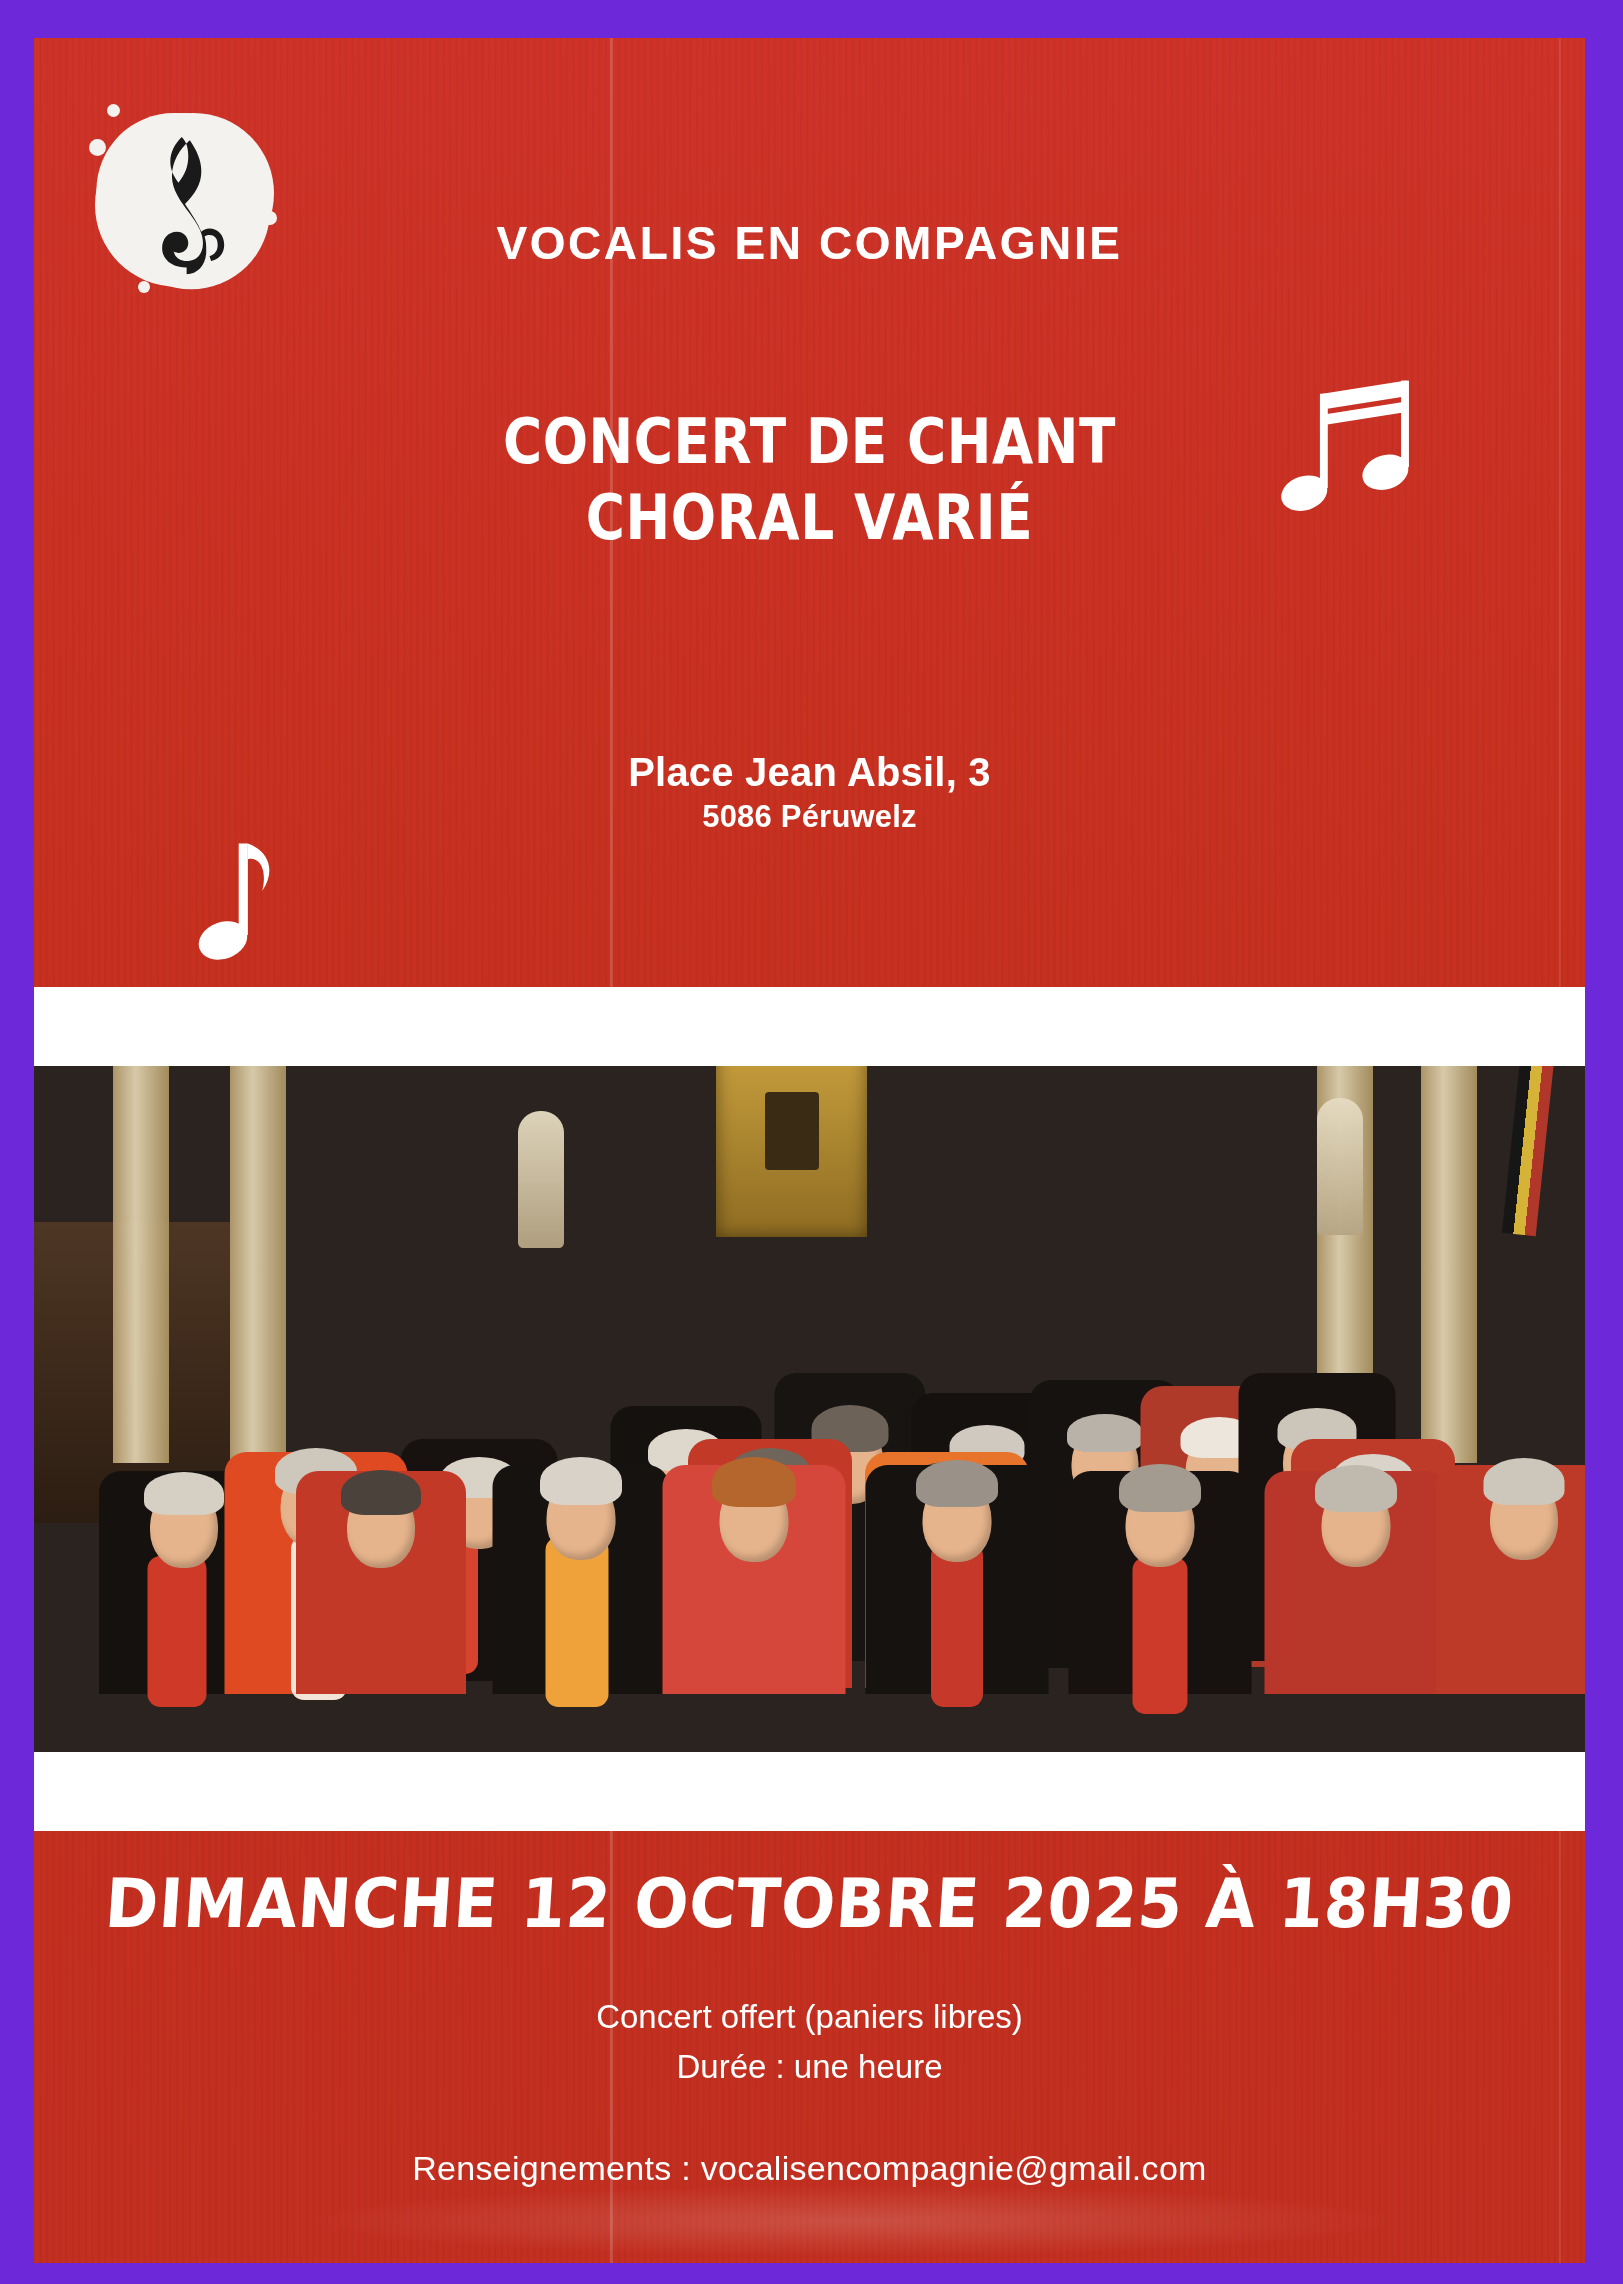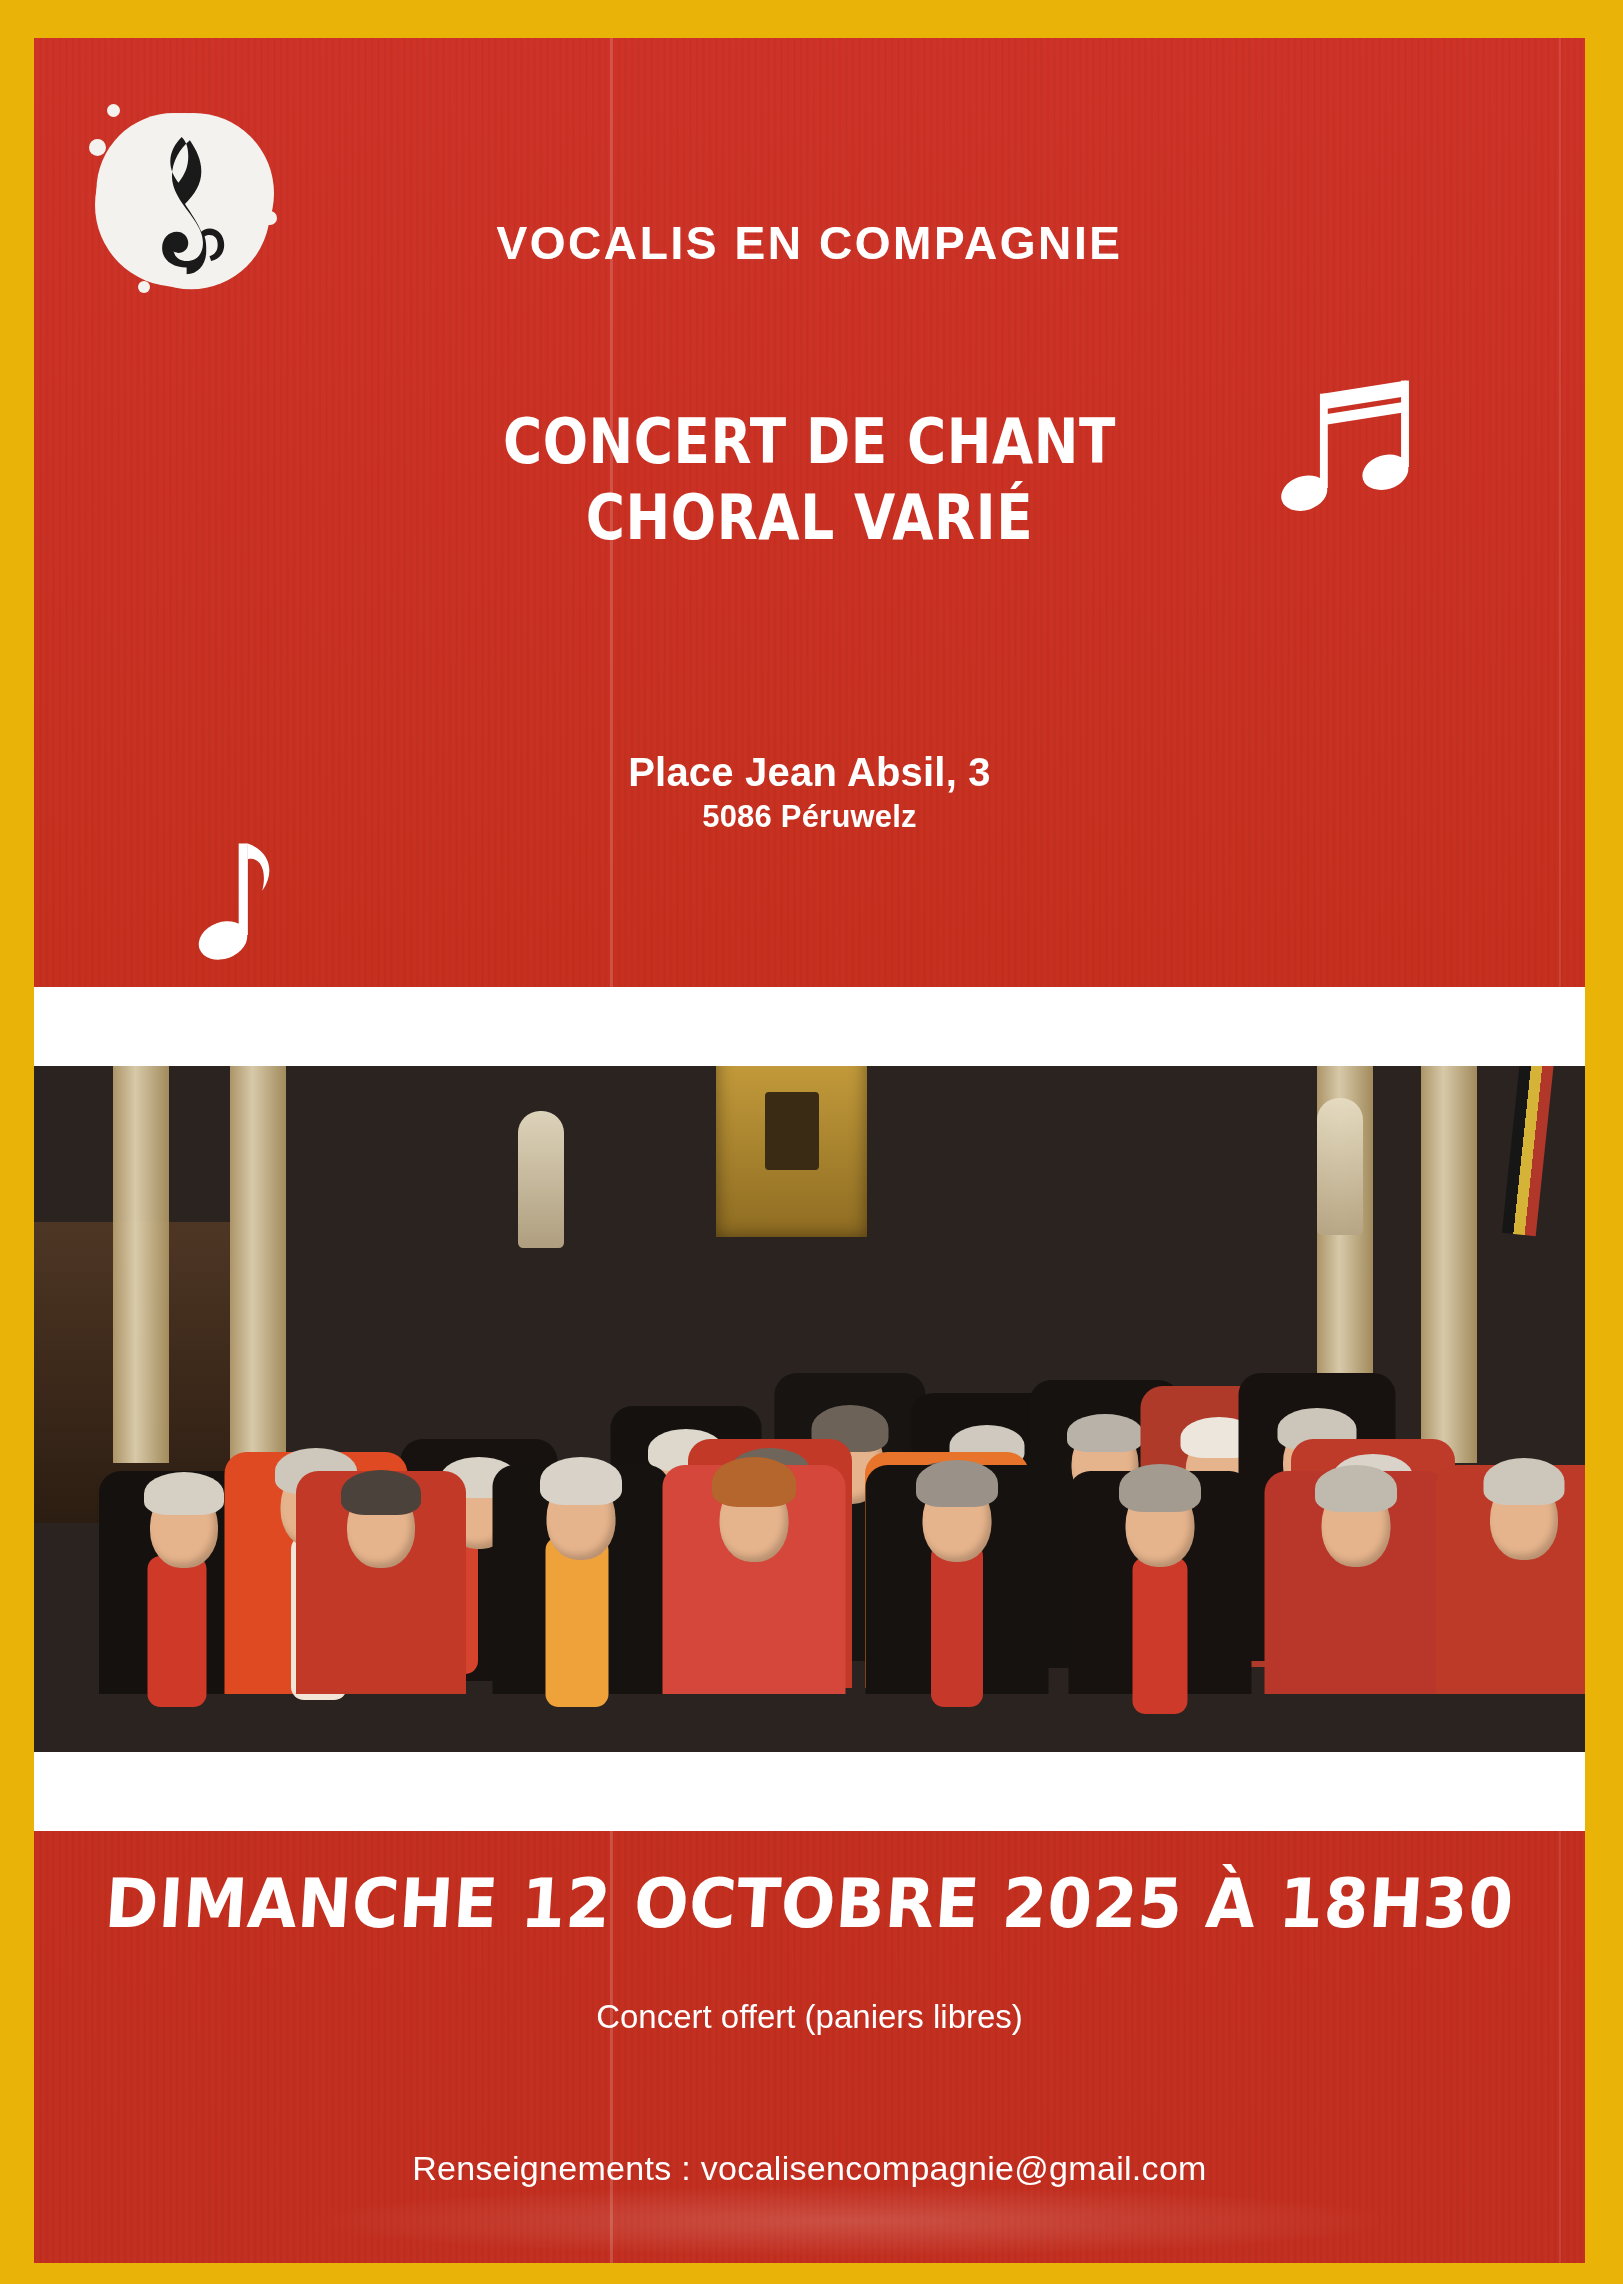--- a/index.html
+++ b/index.html
@@ -7,21 +7,21 @@
     padding: 0;
     background: #ffffff;
   }
   body {
     font-family: "Liberation Sans", sans-serif;
   }
   .page {
     position: relative;
     width: 1624px;
     height: 2284px;
-    background: #eab308;
+    background: #6d28d9;
     overflow: hidden;
   }
   
   .poster {
     position: absolute;
     left: 34px;
     top: 38px;
     width: 1551px;
     height: 2225px;
     background:
@@ -499,19 +499,20 @@
       </svg>
       <svg class="tear bottom" viewBox="0 0 2370 120" preserveAspectRatio="none">
         <path d="M0,120 H2370 V28 C2250,46 2150,16 2020,32 C1890,48 1790,18 1660,34 C1520,52 1430,22 1290,40 C1150,58 1060,26 920,42 C780,58 690,24 550,42 C420,58 320,28 190,44 C110,54 60,40 0,50 Z" fill="#ffffff"></path>
       </svg>
     </div>
 
     <div class="date-line">DIMANCHE 12 OCTOBRE 2025 À 18H30</div>
 
     <div class="details">
       <div>Concert offert (paniers libres)</div>
+      <div>Durée : une heure</div>
     </div>
 
     <div class="contact">Renseignements : vocalisencompagnie@gmail.com</div>
     <div class="smudge"></div>
   </div>
 </div>
 
 
 </body></html>

